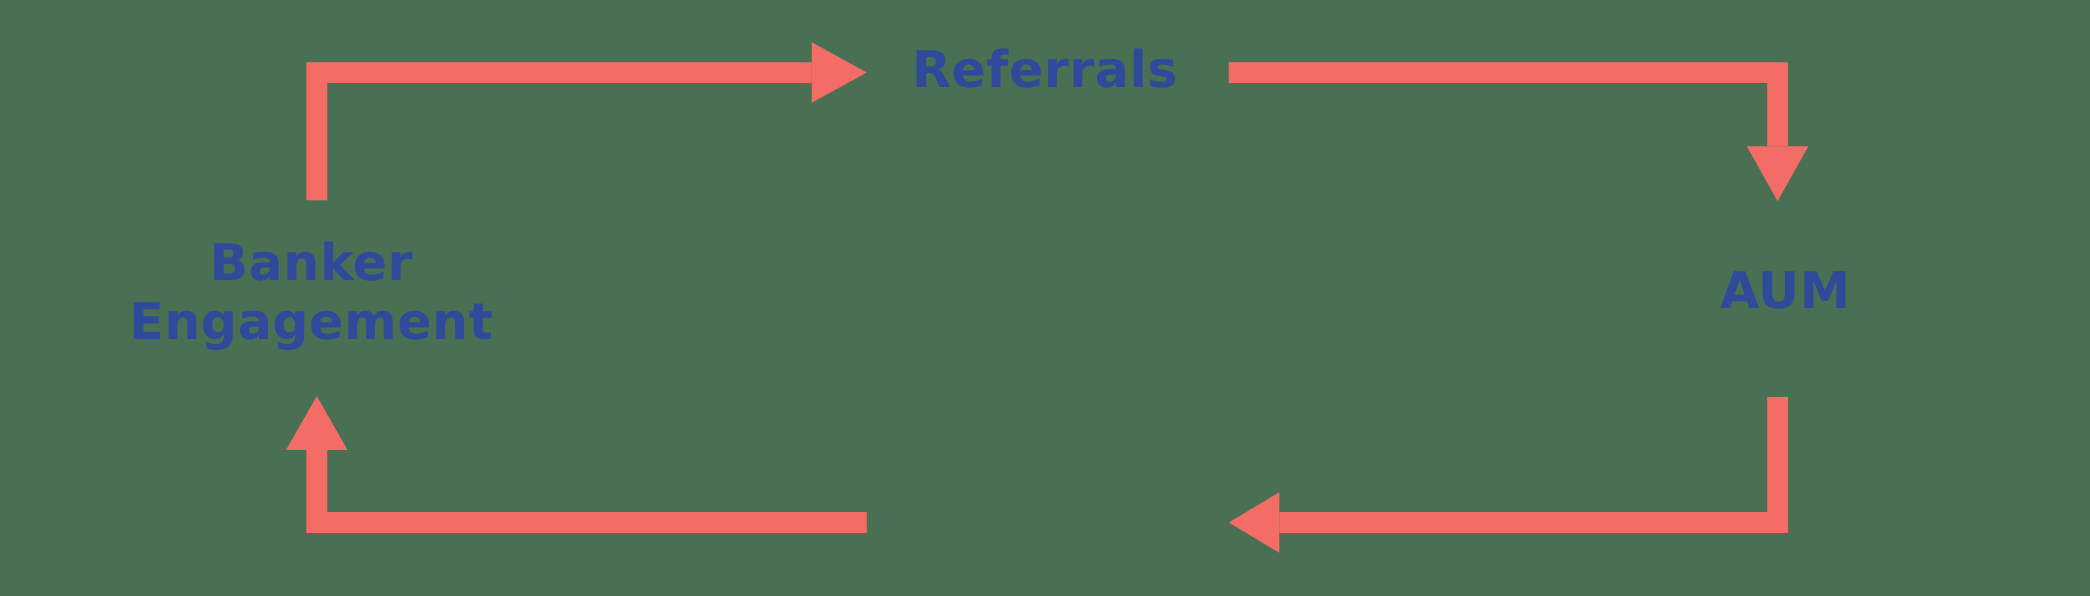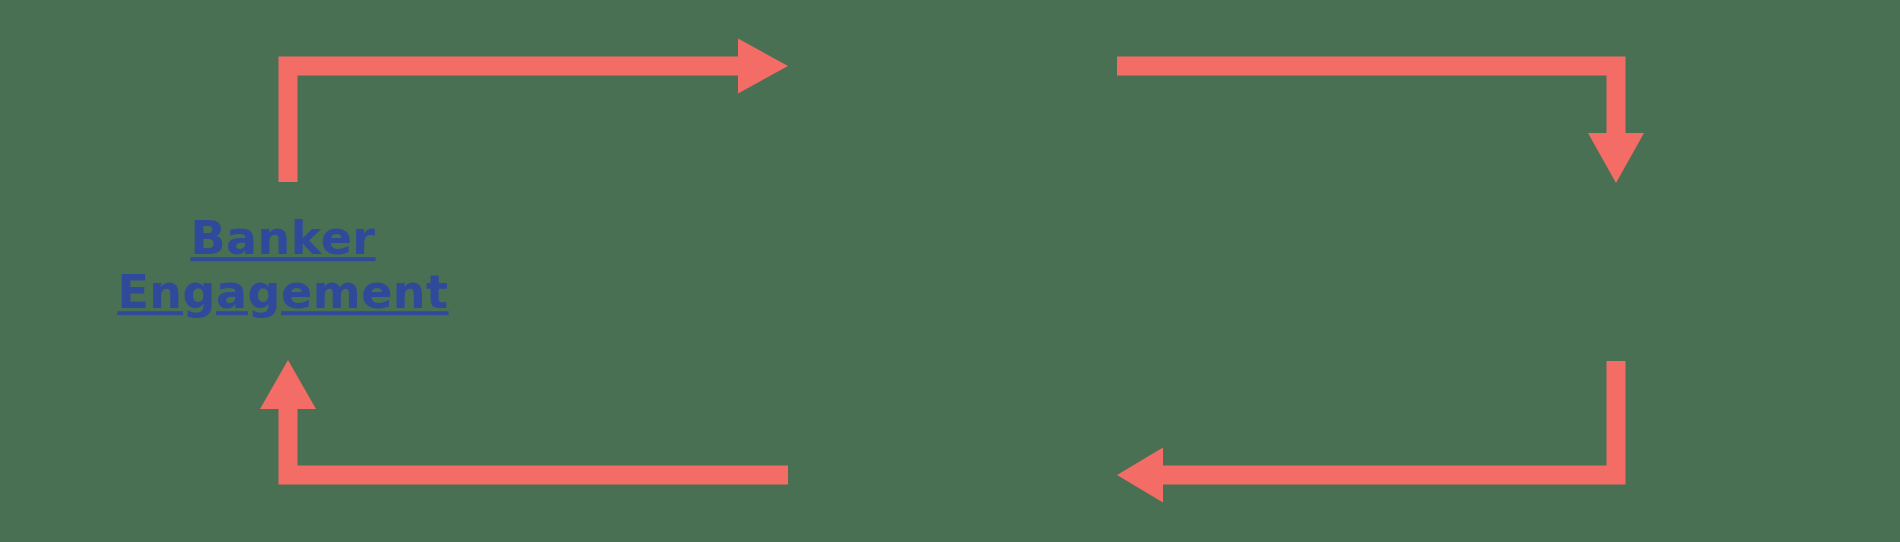--- a/index.html
+++ b/index.html
@@ -38,21 +38,21 @@
     font-size: 46px;
     line-height: 1.17;
     text-align: center;
     white-space: pre-line;
     letter-spacing: 0.5px;
     user-select: none;
   }
   .label-referrals { left: 950px;  top: 64px;  }
   .label-aum       { left: 1623px; top: 265px; }
   .label-revenue   { left: 951px;  top: 469px; }
-  .label-banker    { left: 283px;  top: 266px; text-decoration: underline; }
+  .label-banker    { left: 283px;  top: 266px; }
 </style>
 </head>
 <body>
 
 <div class="canvas">
 
   <svg class="arrows" viewBox="0 0 1900 542" aria-hidden="true">
 
     <g>
       <path class="arrow-shaft" d="M 288,182 L 288,66 L 738,66"></path>
@@ -68,16 +68,18 @@
       <path class="arrow-shaft" d="M 1616,361 L 1616,475 L 1163,475"></path>
       <polygon class="arrow-head" points="1163,447.5 1163,502.5 1117,475"></polygon>
     </g>
 
     <g>
       <path class="arrow-shaft" d="M 788,475 L 288,475 L 288,409"></path>
       <polygon class="arrow-head" points="260,409 316,409 288,360"></polygon>
     </g>
   </svg>
 
+  <div class="label label-referrals">Referrals</div>
+  <div class="label label-aum">AUM</div>
   <div class="label label-banker">Banker
 Engagement</div>
 
 </div>
 
 </body></html>

